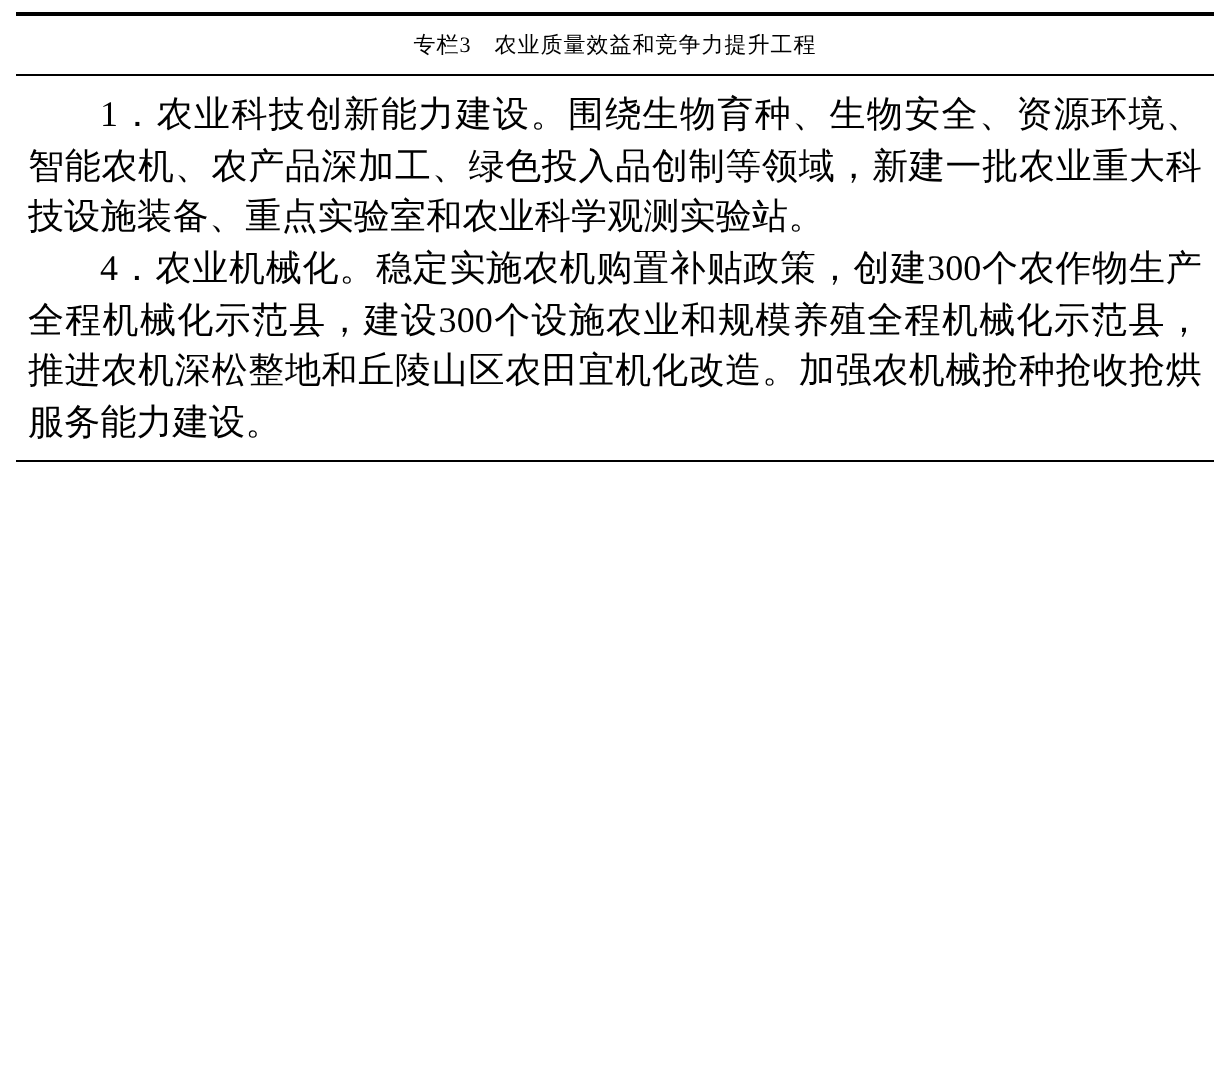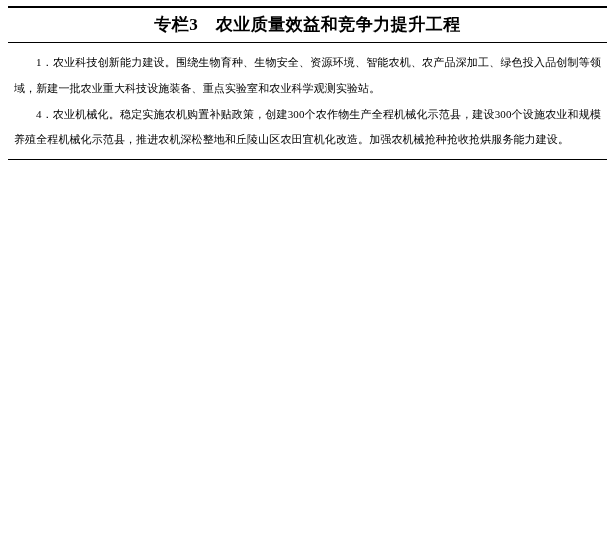--- a/index.html
+++ b/index.html
@@ -24,33 +24,33 @@
     box-sizing: border-box;
     width: 599px;
     margin: 0 auto;
     border-top: 2px solid #000000;
     border-bottom: 1px solid #000000;
     text-align: center;
     padding: 5px 0 6px 0;
   }
   .title-text {
     font-family: "Liberation Serif", "DejaVu Serif", serif;
-    font-weight: bold;
-    font-size: 17px;
+    font-weight: normal;
+    font-size: 11px;
     letter-spacing: 0.5px;
     white-space: pre;
   }
   .body-wrap {
     box-sizing: border-box;
     width: 599px;
     margin: 0 auto;
     padding: 7px 6px 0 6px;
   }
   .para {
-    font-size: 11px;
+    font-size: 18px;
     line-height: 25.5px;
     text-align: justify;
     text-justify: inter-ideograph;
     text-indent: 2em;
     margin: 0 0 0.5px 0;
     letter-spacing: 0.1px;
   }
   .bottom-rule {
     width: 599px;
     margin: 6px auto 0 auto;

